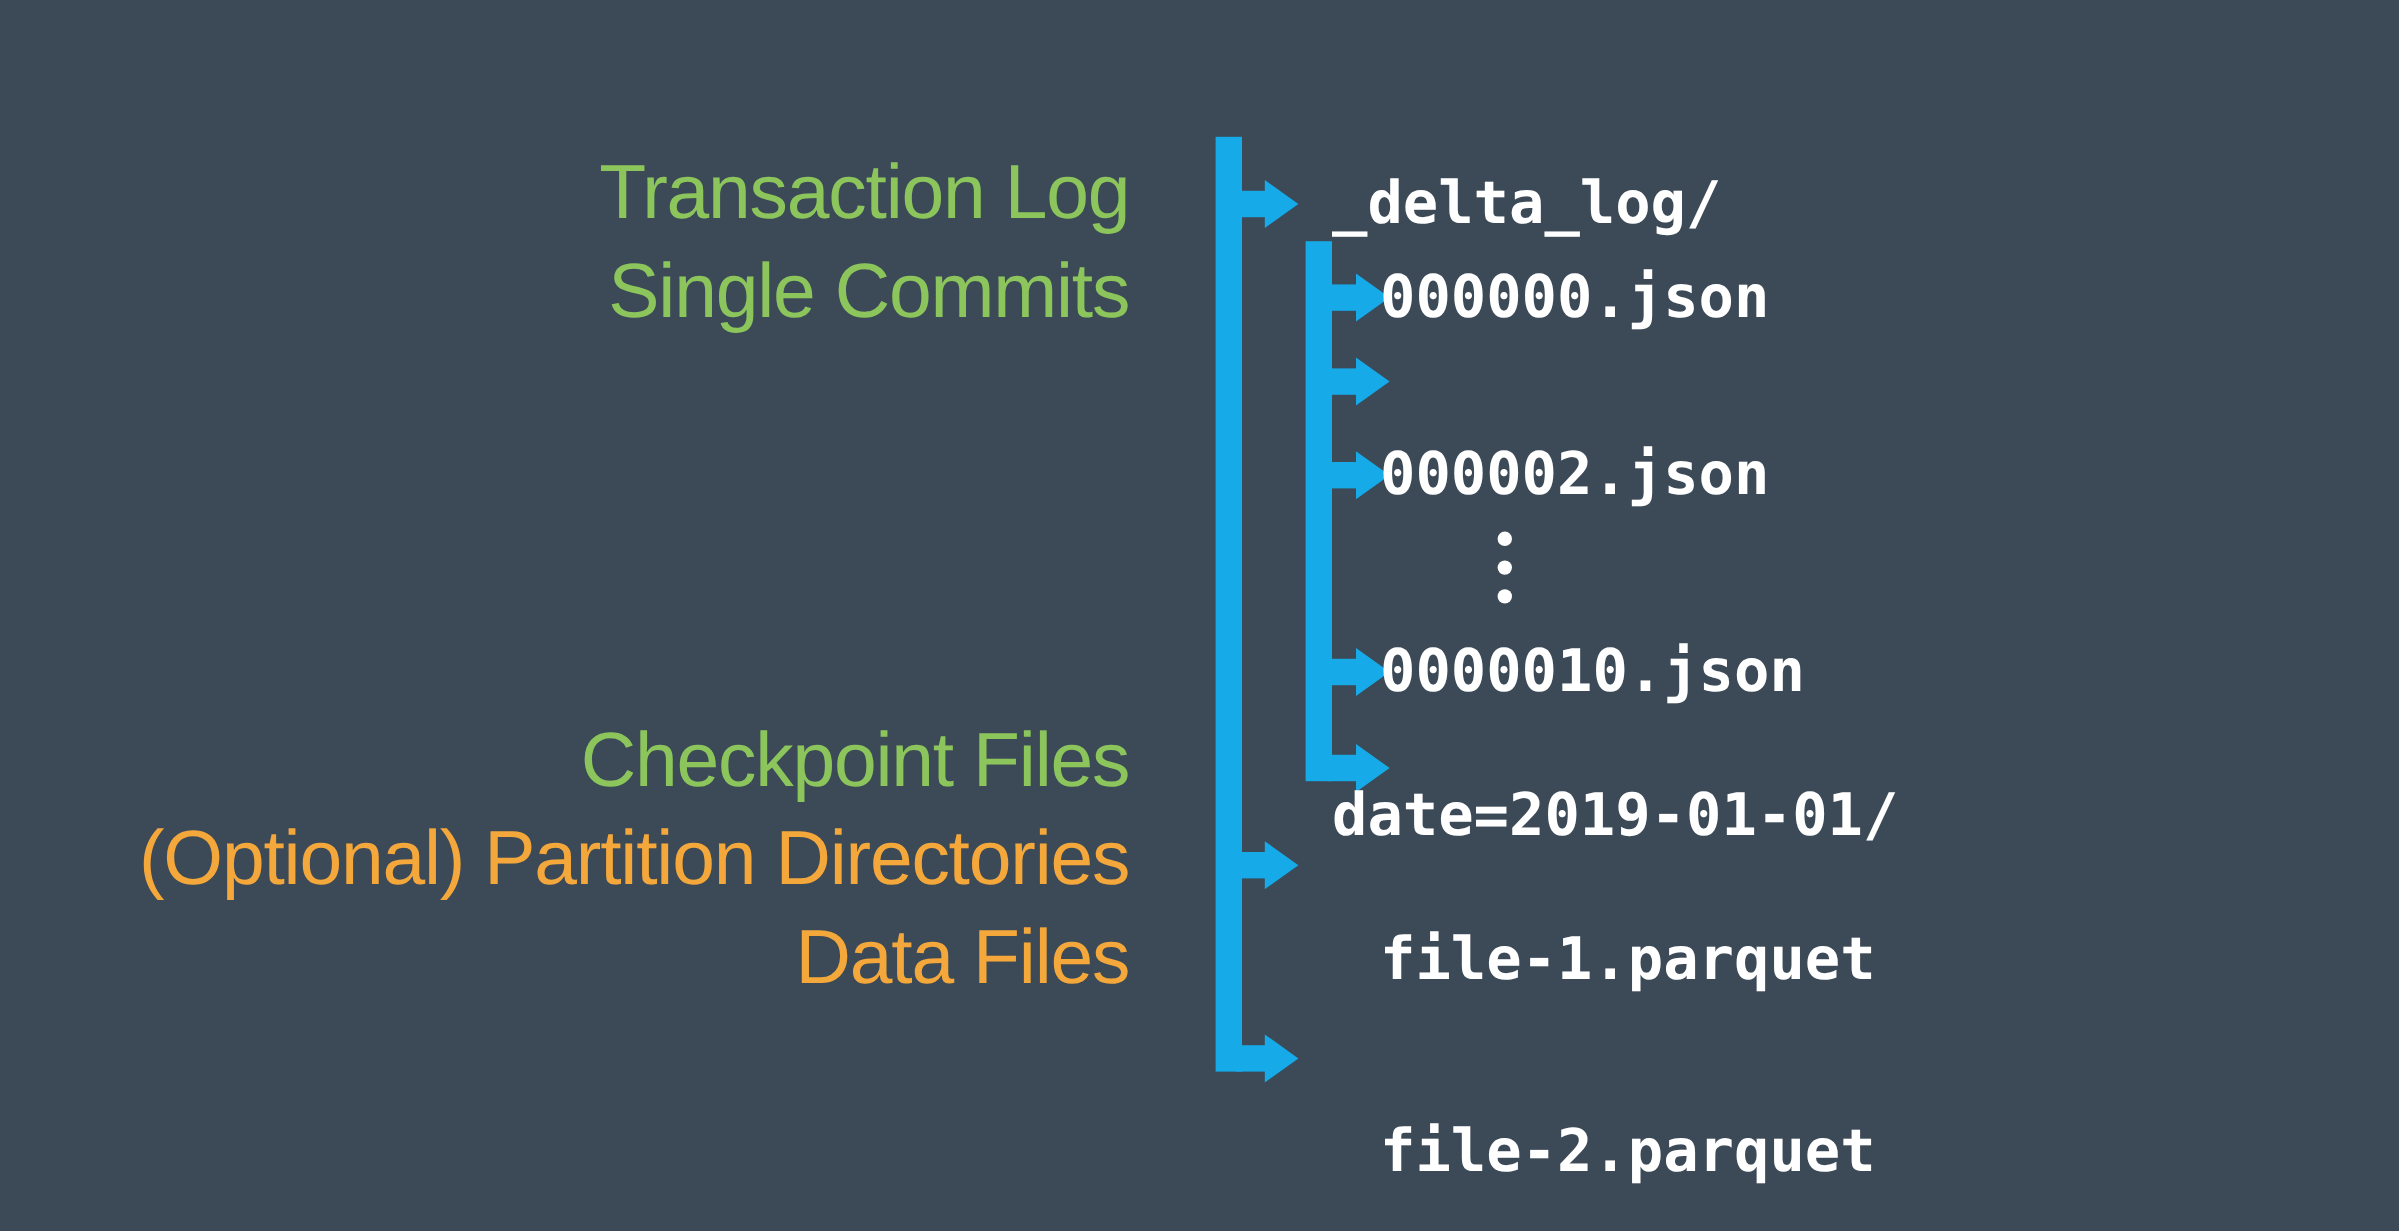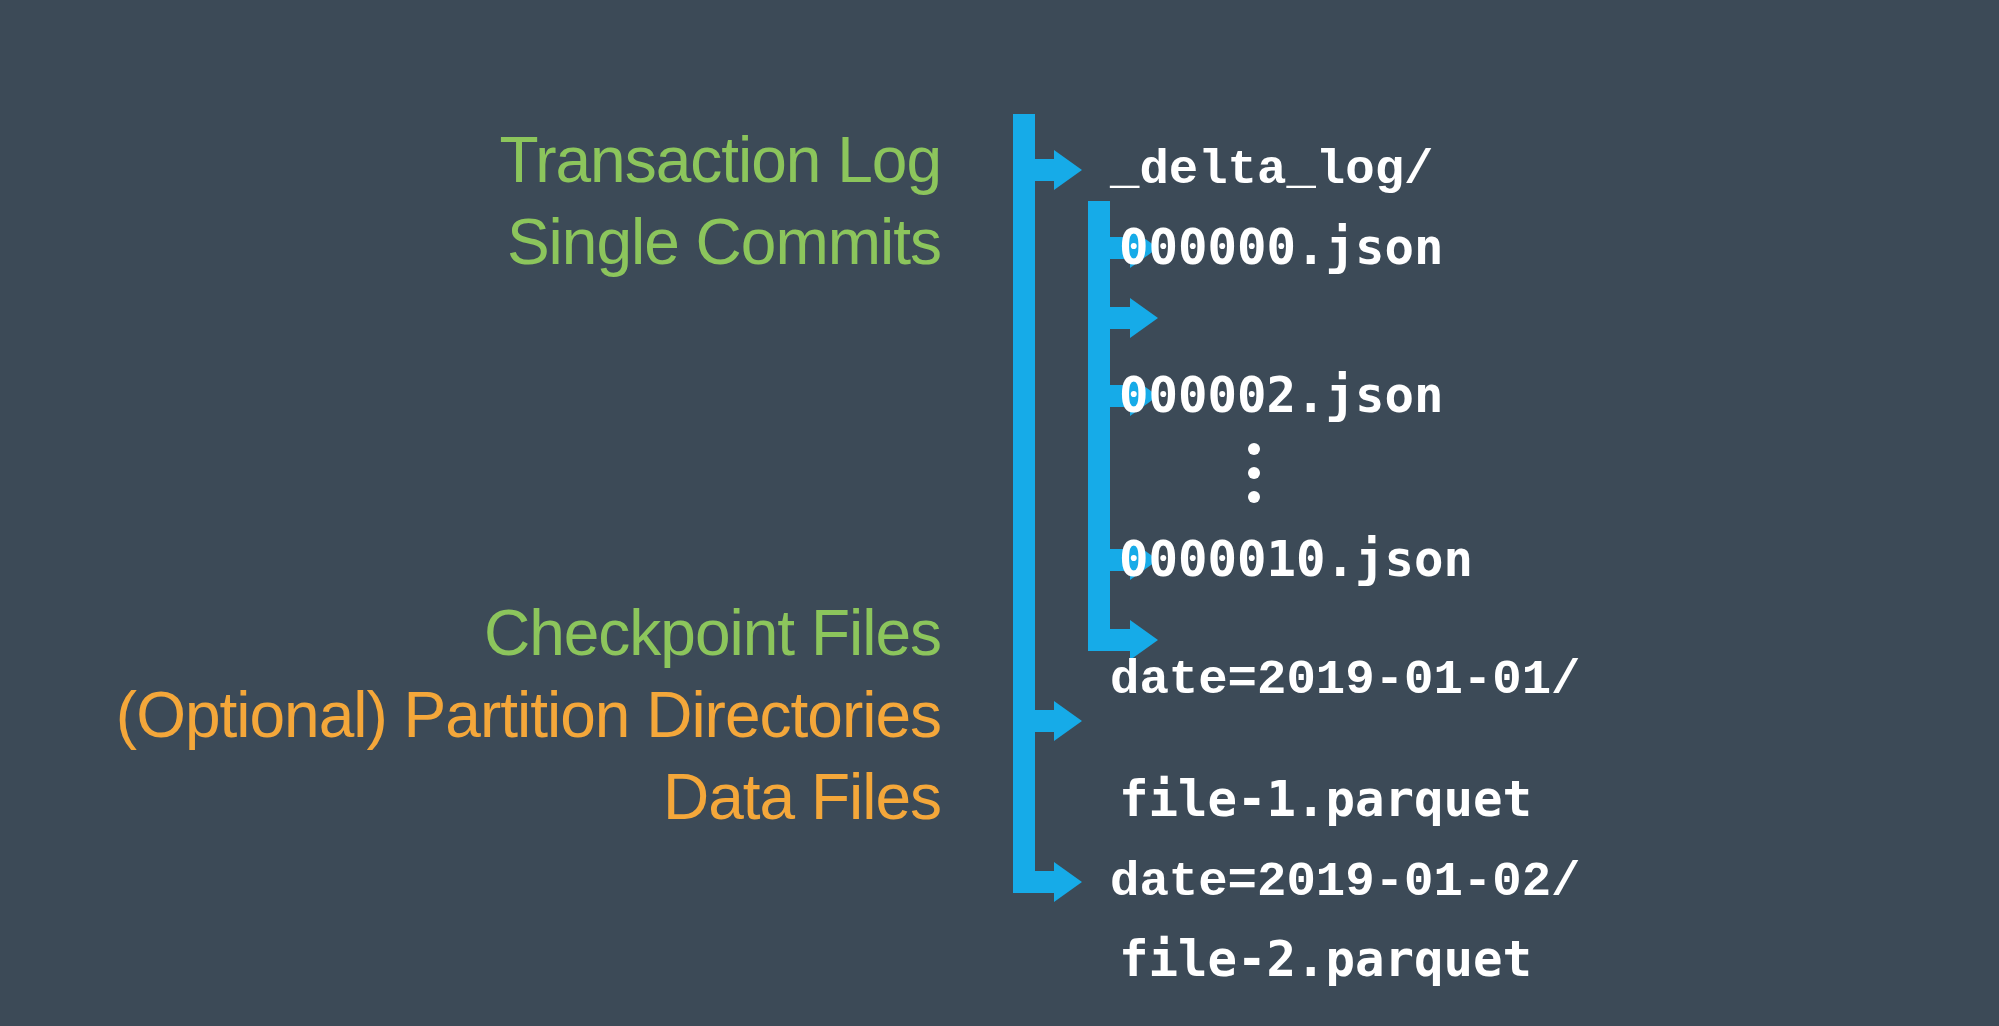--- a/index.html
+++ b/index.html
@@ -40,22 +40,22 @@
   .trow {
     position: absolute;
     font-family: "DejaVu Sans Mono", monospace;
     font-weight: bold;
     font-size: 49px;
     line-height: 80px;
     color: var(--white, #FFFFFF);
     white-space: nowrap;
   }
   .lvl0 { left: 1045px; }
-  .lvl1 { left: 1110px; font-family: Liberation Mono, monospace; }
-  .lvl2 { left: 1119px; text-align: right; }
+  .lvl1 { left: 1110px; }
+  .lvl2 { left: 1150px; text-align: right; }
 
   
   .vdots {
     position: absolute;
     left: 1248px;
     top: 443px;
   }
   .vdots .dot {
     display: block;
     width: 12px;
@@ -152,16 +152,15 @@
 
   <div class="vdots">
     <i class="dot"></i>
       <i class="dot"></i>
       <i class="dot"></i>
   </div>
 
   <div class="trow lvl2" style="top:520px">0000010.json</div>
   <div class="trow lvl1" style="top:640px">date=2019-01-01/</div>
   <div class="trow lvl2" style="top:760px">file-1.parquet</div>
-  <div class="trow lvl1" style="top:842px">date=2019-01-02/</div>
   <div class="trow lvl2" style="top:920px">file-2.parquet</div>
 
 </div>
 
 </body></html>

